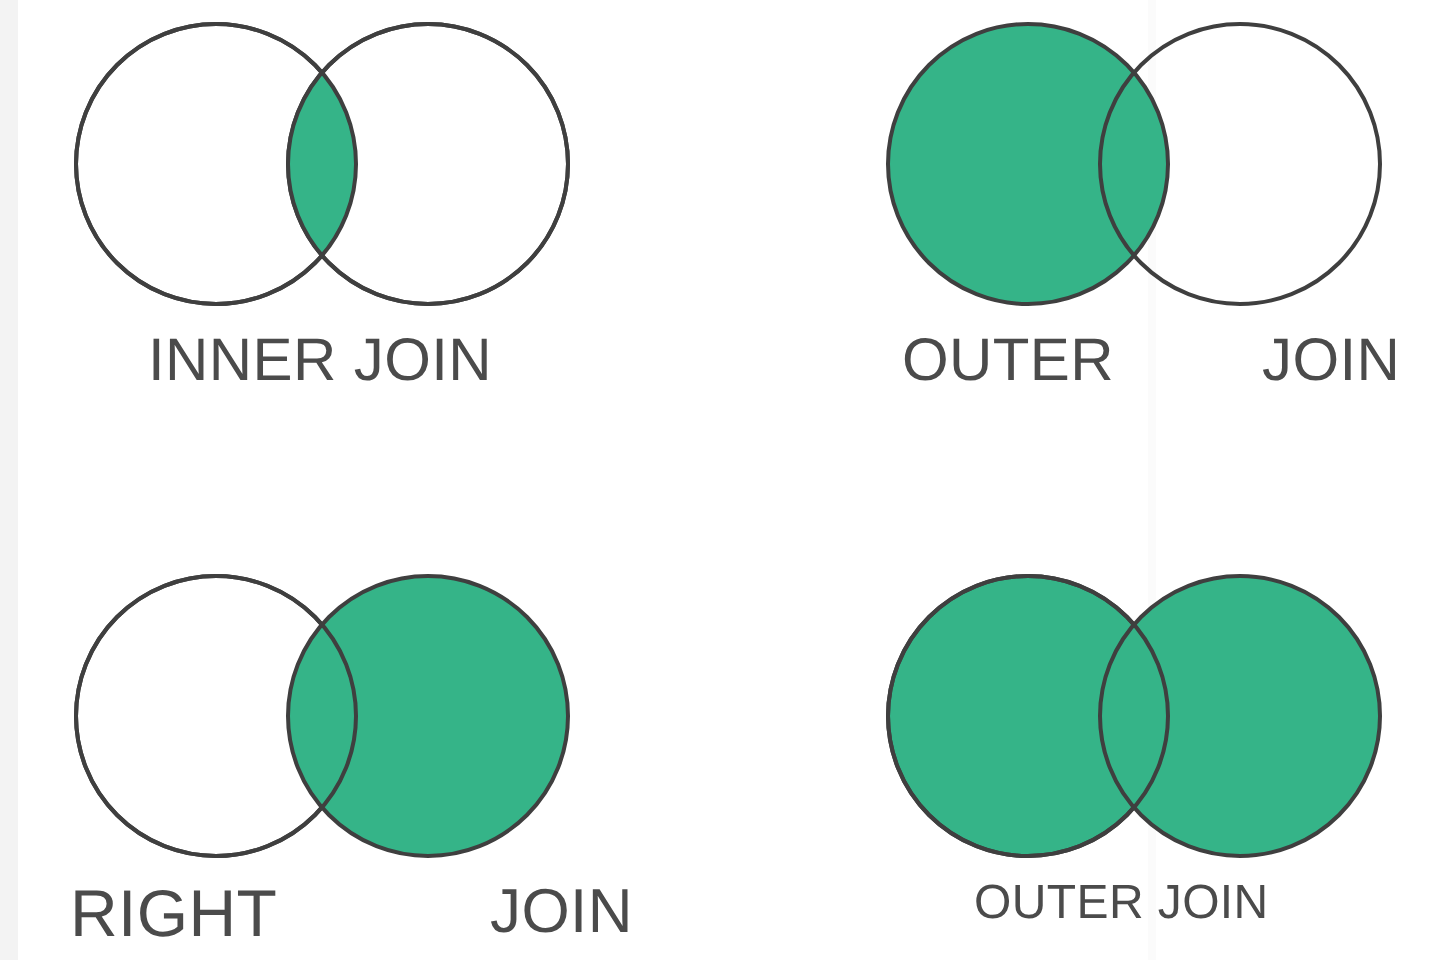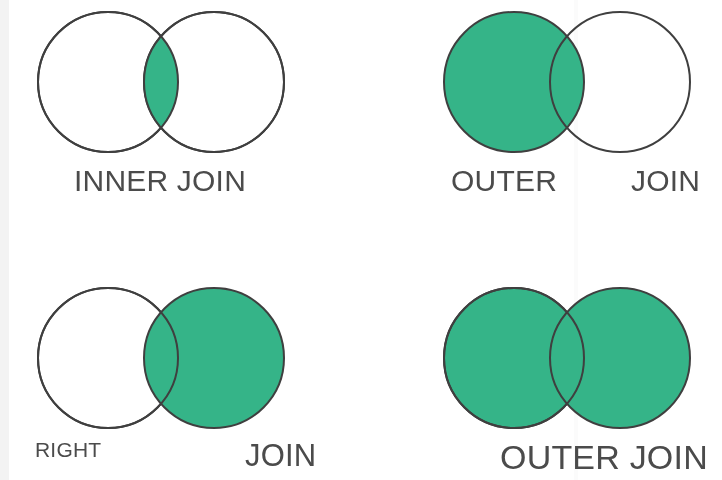--- a/index.html
+++ b/index.html
@@ -63,23 +63,23 @@
   
   #panel-inner  { left: 30px;  top: 4px;   }
   #panel-left   { left: 436px; top: 4px;   }
   #panel-right  { left: 30px;  top: 280px; }
   #panel-outer  { left: 436px; top: 280px; }
 
   
   #label-inner-join { left: 74px;  top: 164px; font-size: 30px; }
   #label-left       { left: 451px; top: 164px; font-size: 30px; }
   #label-left-join  { left: 631px; top: 164px; font-size: 30px; }
-  #label-right      { left: 35px;  top: 438px; font-size: 21px; }
+  #label-right      { left: 35px;  top: 438px; font-size: 33px; }
   #label-right-join { left: 245px; top: 438px; font-size: 31px; }
-  #label-outer-join { left: 500px; top: 438px; font-size: 34px; }
+  #label-outer-join { left: 487px; top: 438px; font-size: 24px; }
 </style>
 </head>
 <body>
 
 <div id="page">
 
   <div class="edge-strip"></div>
   <div class="edge-strip-right"></div>
 
   <div class="panel" id="panel-inner">

